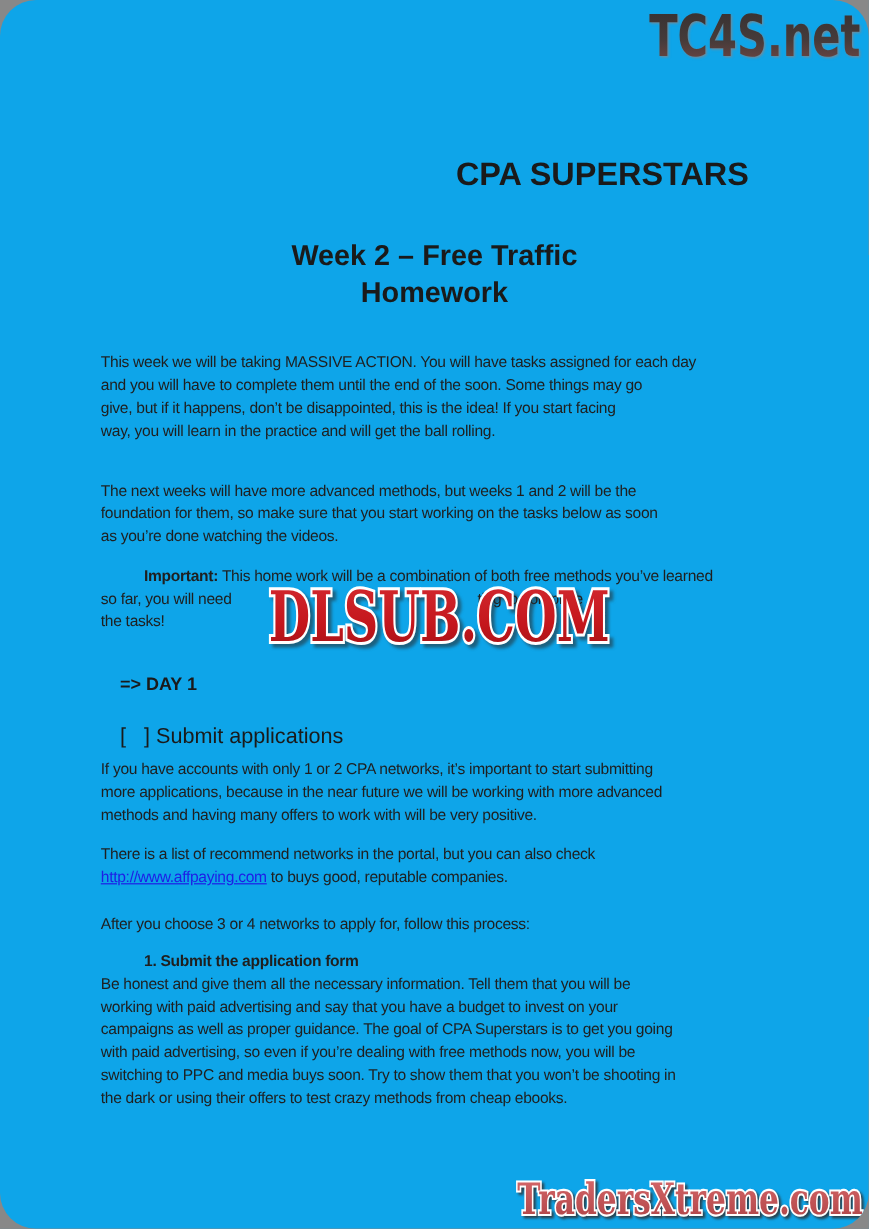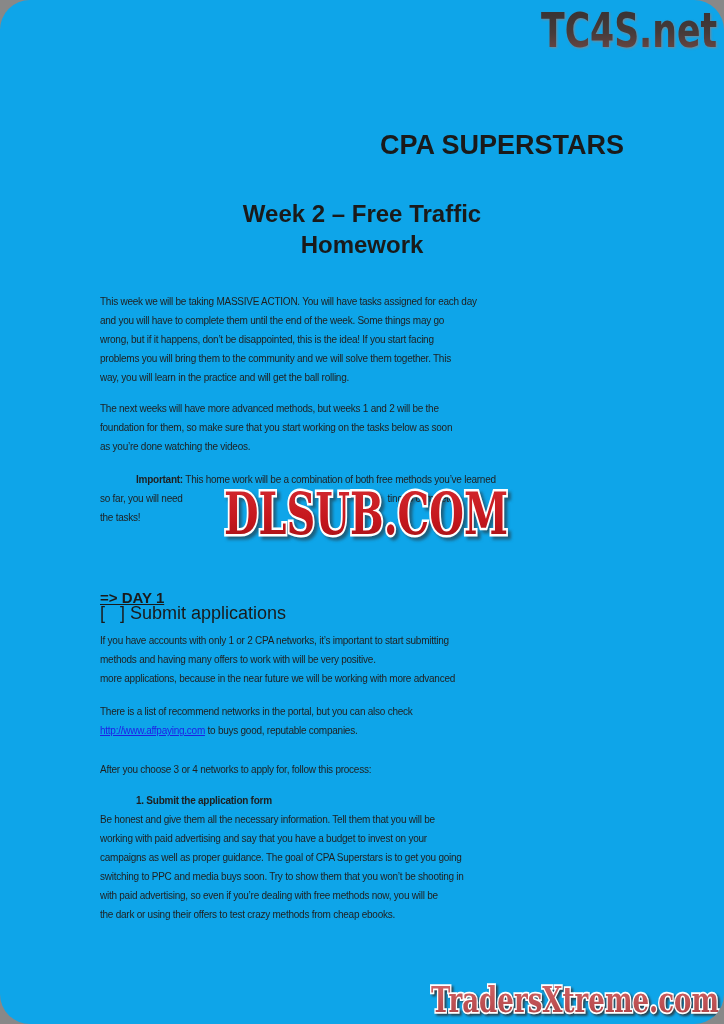--- a/index.html
+++ b/index.html
@@ -19,32 +19,32 @@
     text-align:right;font-weight:bold;font-size:27px;line-height:30px;
     letter-spacing:0px;color:#1a1a1a;
   }
   #doc-subtitle{
     left:100px;top:198px;width:524px;
     text-align:center;font-weight:bold;font-size:24px;line-height:31px;
     color:#1a1a1a;
   }
   
   .para{
-    left:100px;width:560px;
-    font-size:10px;line-height:19px;letter-spacing:-0.25px;
+    left:84px;width:560px;
+    font-size:13px;line-height:19px;letter-spacing:-0.25px;
   }
   .tline{white-space:pre;height:19px;}
   .b{font-weight:bold;margin-left:36px;}
   .u{}
   .gap{display:inline-block;}
   a{color:#1e1ee6;text-decoration:underline;cursor:pointer;}
   
   #day1-heading{
-    left:100px;top:588px;width:524px;
-    font-weight:bold;font-size:15px;line-height:20px;white-space:pre;color:#1a1a1a;text-decoration:underline;
+    left:100px;top:561px;width:524px;
+    font-weight:bold;font-size:15px;line-height:20px;white-space:pre;color:#1a1a1a;
   }
   #submit-apps-heading{
     left:100px;top:601px;width:524px;
     font-weight:normal;font-size:18px;line-height:24px;white-space:pre;color:#1a1a1a;
   }
   
   #header-logo{left:534px;top:0px;}
   #watermark{left:216px;top:480px;}
   #footer-logo{left:426px;top:978px;}
   svg text{font-weight:bold;}
@@ -66,58 +66,57 @@
   </svg>
 
   <div id="doc-title" class="abs">CPA SUPERSTARS</div>
   <div id="doc-subtitle" class="abs">
     <div>Week 2 – Free Traffic</div>
     <div>Homework</div>
   </div>
 
   <div class="para abs" style="top:292px">
       <div class="tline">This week we will be taking MASSIVE ACTION. You will have tasks assigned for each day</div>
-      <div class="tline">and you will have to complete them until the end of the week. Some things may go</div>
-      <div class="tline">wrong, but if it happens, don’t be disappointed, this is the idea! If you start facing</div>
-      <div class="tline">problems you will bring them to the community and we will solve them together. This</div>
+      <div class="tline">and you will have to complete them until the end of the soon. Some things may go</div>
+      <div class="tline">give, but if it happens, don’t be disappointed, this is the idea! If you start facing</div>
       <div class="tline">way, you will learn in the practice and will get the ball rolling.</div>
     </div>
   <div class="para abs" style="top:399px">
       <div class="tline">The next weeks will have more advanced methods, but weeks 1 and 2 will be the</div>
       <div class="tline">foundation for them, so make sure that you start working on the tasks below as soon</div>
       <div class="tline">as you’re done watching the videos.</div>
     </div>
   <div class="para abs" style="top:470px">
       <div class="tline"><span class="b">Important:</span><span> This home work will be a combination of both free methods you’ve learned</span></div>
       <div class="tline"><span>so far, you will need</span><span class="gap" style="width: 205px;"></span><span>ting to complete</span></div>
       <div class="tline"><span>the tasks!</span></div>
     </div>
 
   <div id="day1-heading" class="abs">=&gt; DAY 1</div>
   <div id="submit-apps-heading" class="abs">[   ] Submit applications</div>
 
   <div class="para abs" style="top:631px">
       <div class="tline">If you have accounts with only 1 or 2 CPA networks, it’s important to start submitting</div>
+      <div class="tline">more applications, because in the near future we will be working with more advanced</div>
       <div class="tline">methods and having many offers to work with will be very positive.</div>
-      <div class="tline">more applications, because in the near future we will be working with more advanced</div>
     </div>
   <div class="para abs" style="top:702px">
       <div class="tline">There is a list of recommend networks in the portal, but you can also check</div>
       <div class="tline"><a href="#">http://www.affpaying.com</a><span> to buys good, reputable companies.</span></div>
     </div>
   <div class="para abs" style="top:760px">
       <div class="tline">After you choose 3 or 4 networks to apply for, follow this process:</div>
     </div>
   <div class="para abs" style="top:791px">
       <div class="tline"><span class="b">1. Submit the application form</span></div>
       <div class="tline"><span>Be honest and give them all the necessary information. Tell them that you will be</span></div>
       <div class="tline"><span>working with </span><span class="u">paid advertising</span><span> and say that you have a budget to invest on your</span></div>
       <div class="tline"><span>campaigns as well as proper guidance. The goal of CPA Superstars is to get you going</span></div>
+      <div class="tline"><span>with paid advertising, so even if you’re dealing with free methods now, you will be</span></div>
       <div class="tline"><span>switching to PPC and media buys soon. Try to show them that you won’t be shooting in</span></div>
-      <div class="tline"><span>with paid advertising, so even if you’re dealing with free methods now, you will be</span></div>
       <div class="tline"><span>the dark or using their offers to test crazy methods from cheap ebooks.</span></div>
     </div>
 
   <svg id="watermark" class="abs" width="300" height="64" viewBox="0 0 300 64">
     <defs>
       <linearGradient id="wmGrad" x1="0" y1="0" x2="0" y2="1">
         <stop offset="0" stop-color="#d42b31"></stop>
         <stop offset="0.6" stop-color="#c4161c"></stop>
         <stop offset="1" stop-color="#9e1216"></stop>
       </linearGradient>

